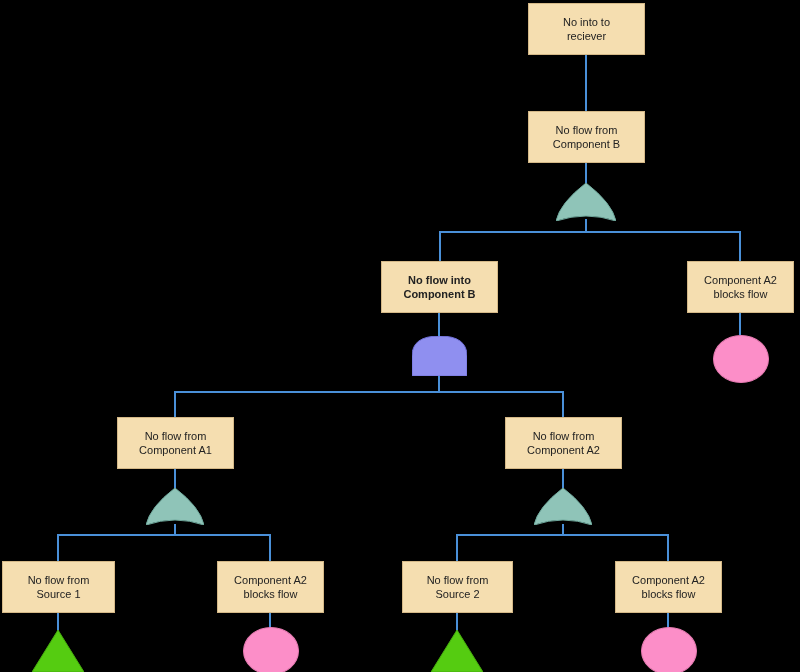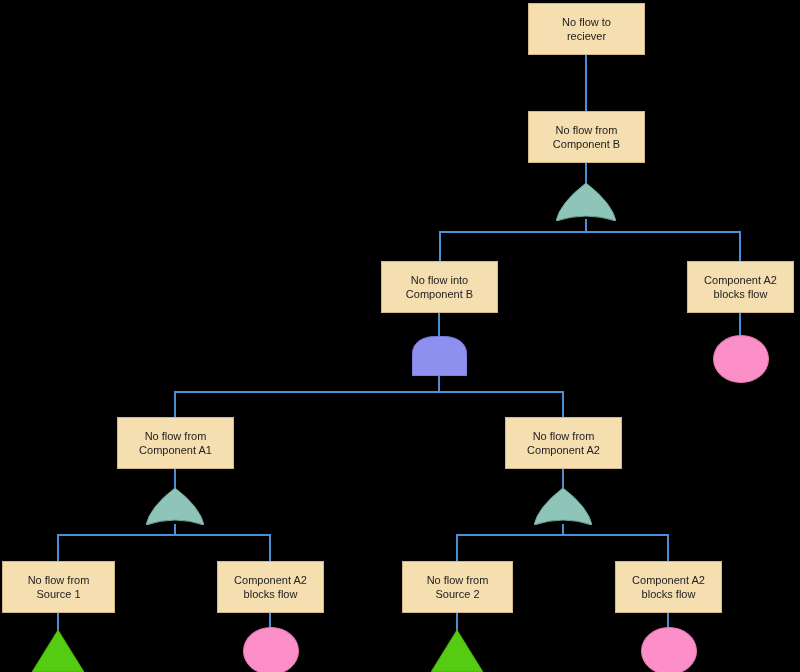--- a/index.html
+++ b/index.html
@@ -96,25 +96,25 @@
   <div class="ellipse" style="left:243px; top:627px; width:54px; height:46px; background:#fc8ec8; border:1px solid #e77bb2;"></div>
   <div class="ellipse" style="left:641px; top:627px; width:54px; height:46px; background:#fc8ec8; border:1px solid #e77bb2;"></div>
 
   <svg class="tri" style="left:32px; top:630px;" width="52" height="42" viewBox="0 0 52 42">
     <path d="M26,0 L52,42 L0,42 Z" fill="#55cc11" stroke="#46ab0e" stroke-width="1"></path>
   </svg>
   <svg class="tri" style="left:431px; top:630px;" width="52" height="42" viewBox="0 0 52 42">
     <path d="M26,0 L52,42 L0,42 Z" fill="#55cc11" stroke="#46ab0e" stroke-width="1"></path>
   </svg>
 
-  <div class="node-box" style="left:528px; top:3px; width:117px; height:52px;">No flow to
+  <div class="node-box" style="left:528px; top:3px; width:117px; height:52px;">No into to
 reciever</div>
   <div class="node-box" style="left:528px; top:111px; width:117px; height:52px;">No flow from
 Component B</div>
-  <div class="node-box" style="left:381px; top:261px; width:117px; height:52px;">No flow into
+  <div class="node-box" style="left:381px; top:261px; width:117px; height:52px;font-weight:bold;">No flow into
 Component B</div>
   <div class="node-box" style="left:687px; top:261px; width:107px; height:52px;">Component A2
 blocks flow</div>
   <div class="node-box" style="left:117px; top:417px; width:117px; height:52px;">No flow from
 Component A1</div>
   <div class="node-box" style="left:505px; top:417px; width:117px; height:52px;">No flow from
 Component A2</div>
   <div class="node-box" style="left:2px; top:561px; width:113px; height:52px;">No flow from
 Source 1</div>
   <div class="node-box" style="left:217px; top:561px; width:107px; height:52px;">Component A2

